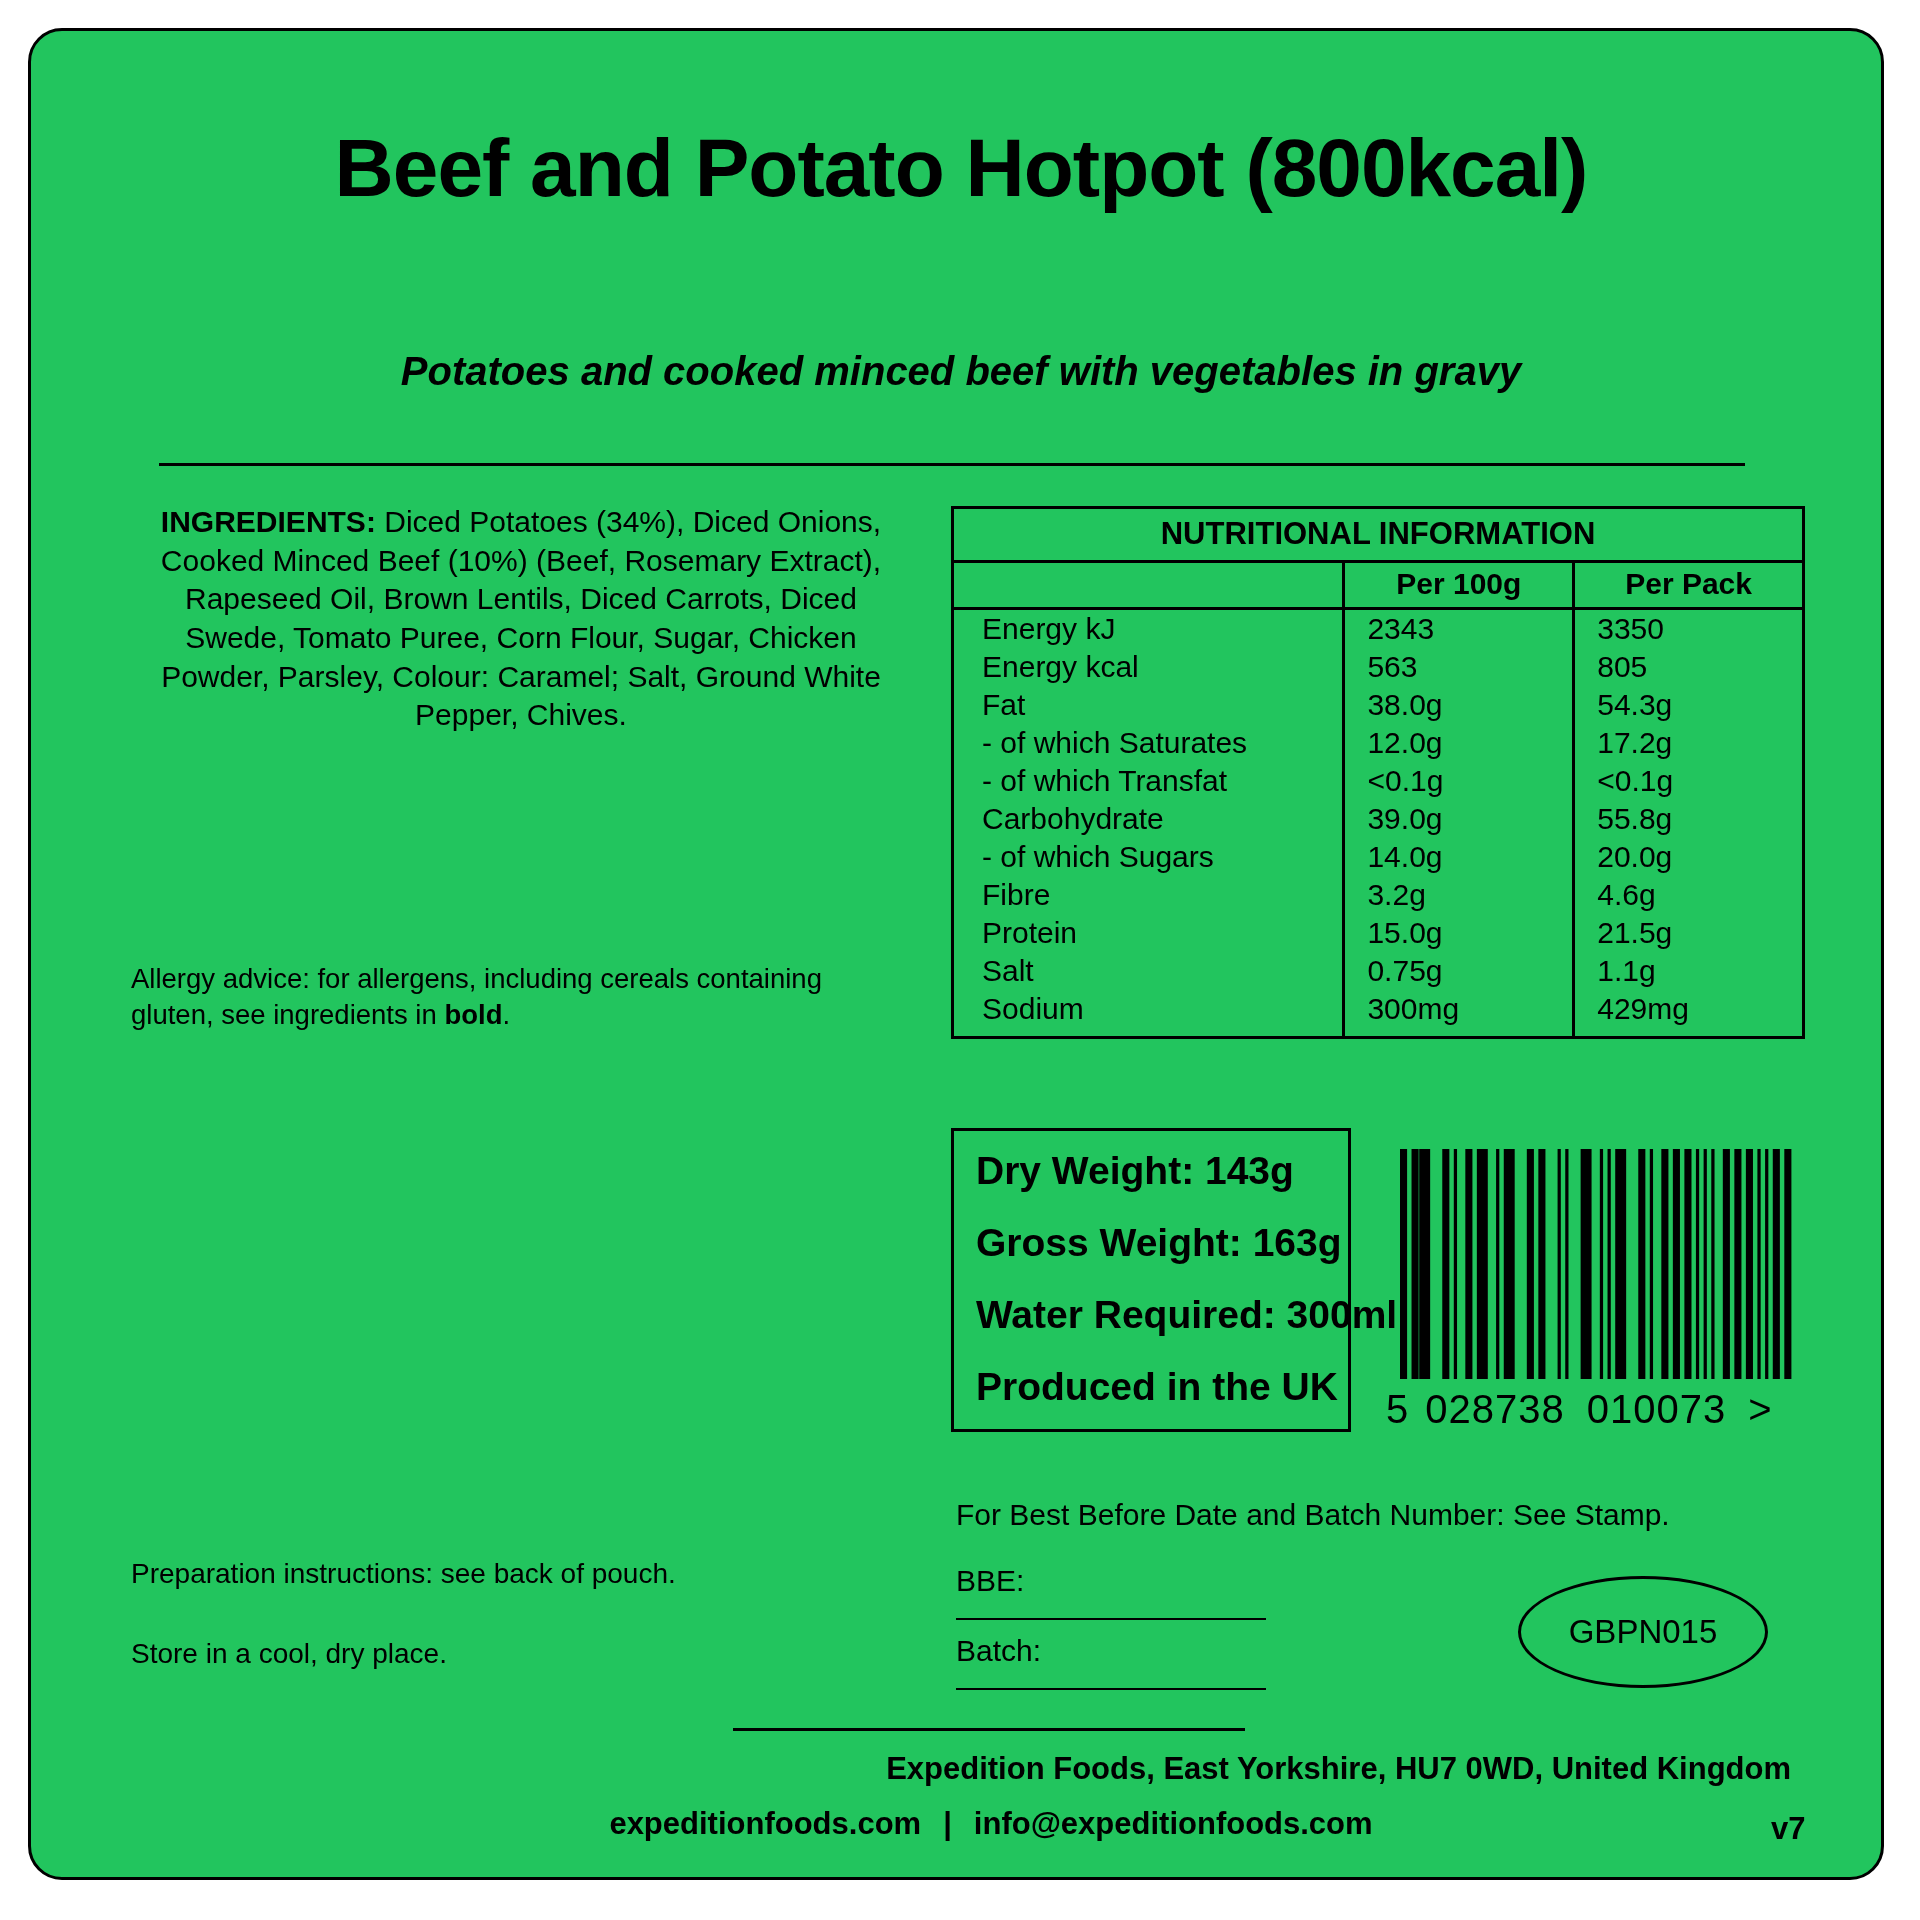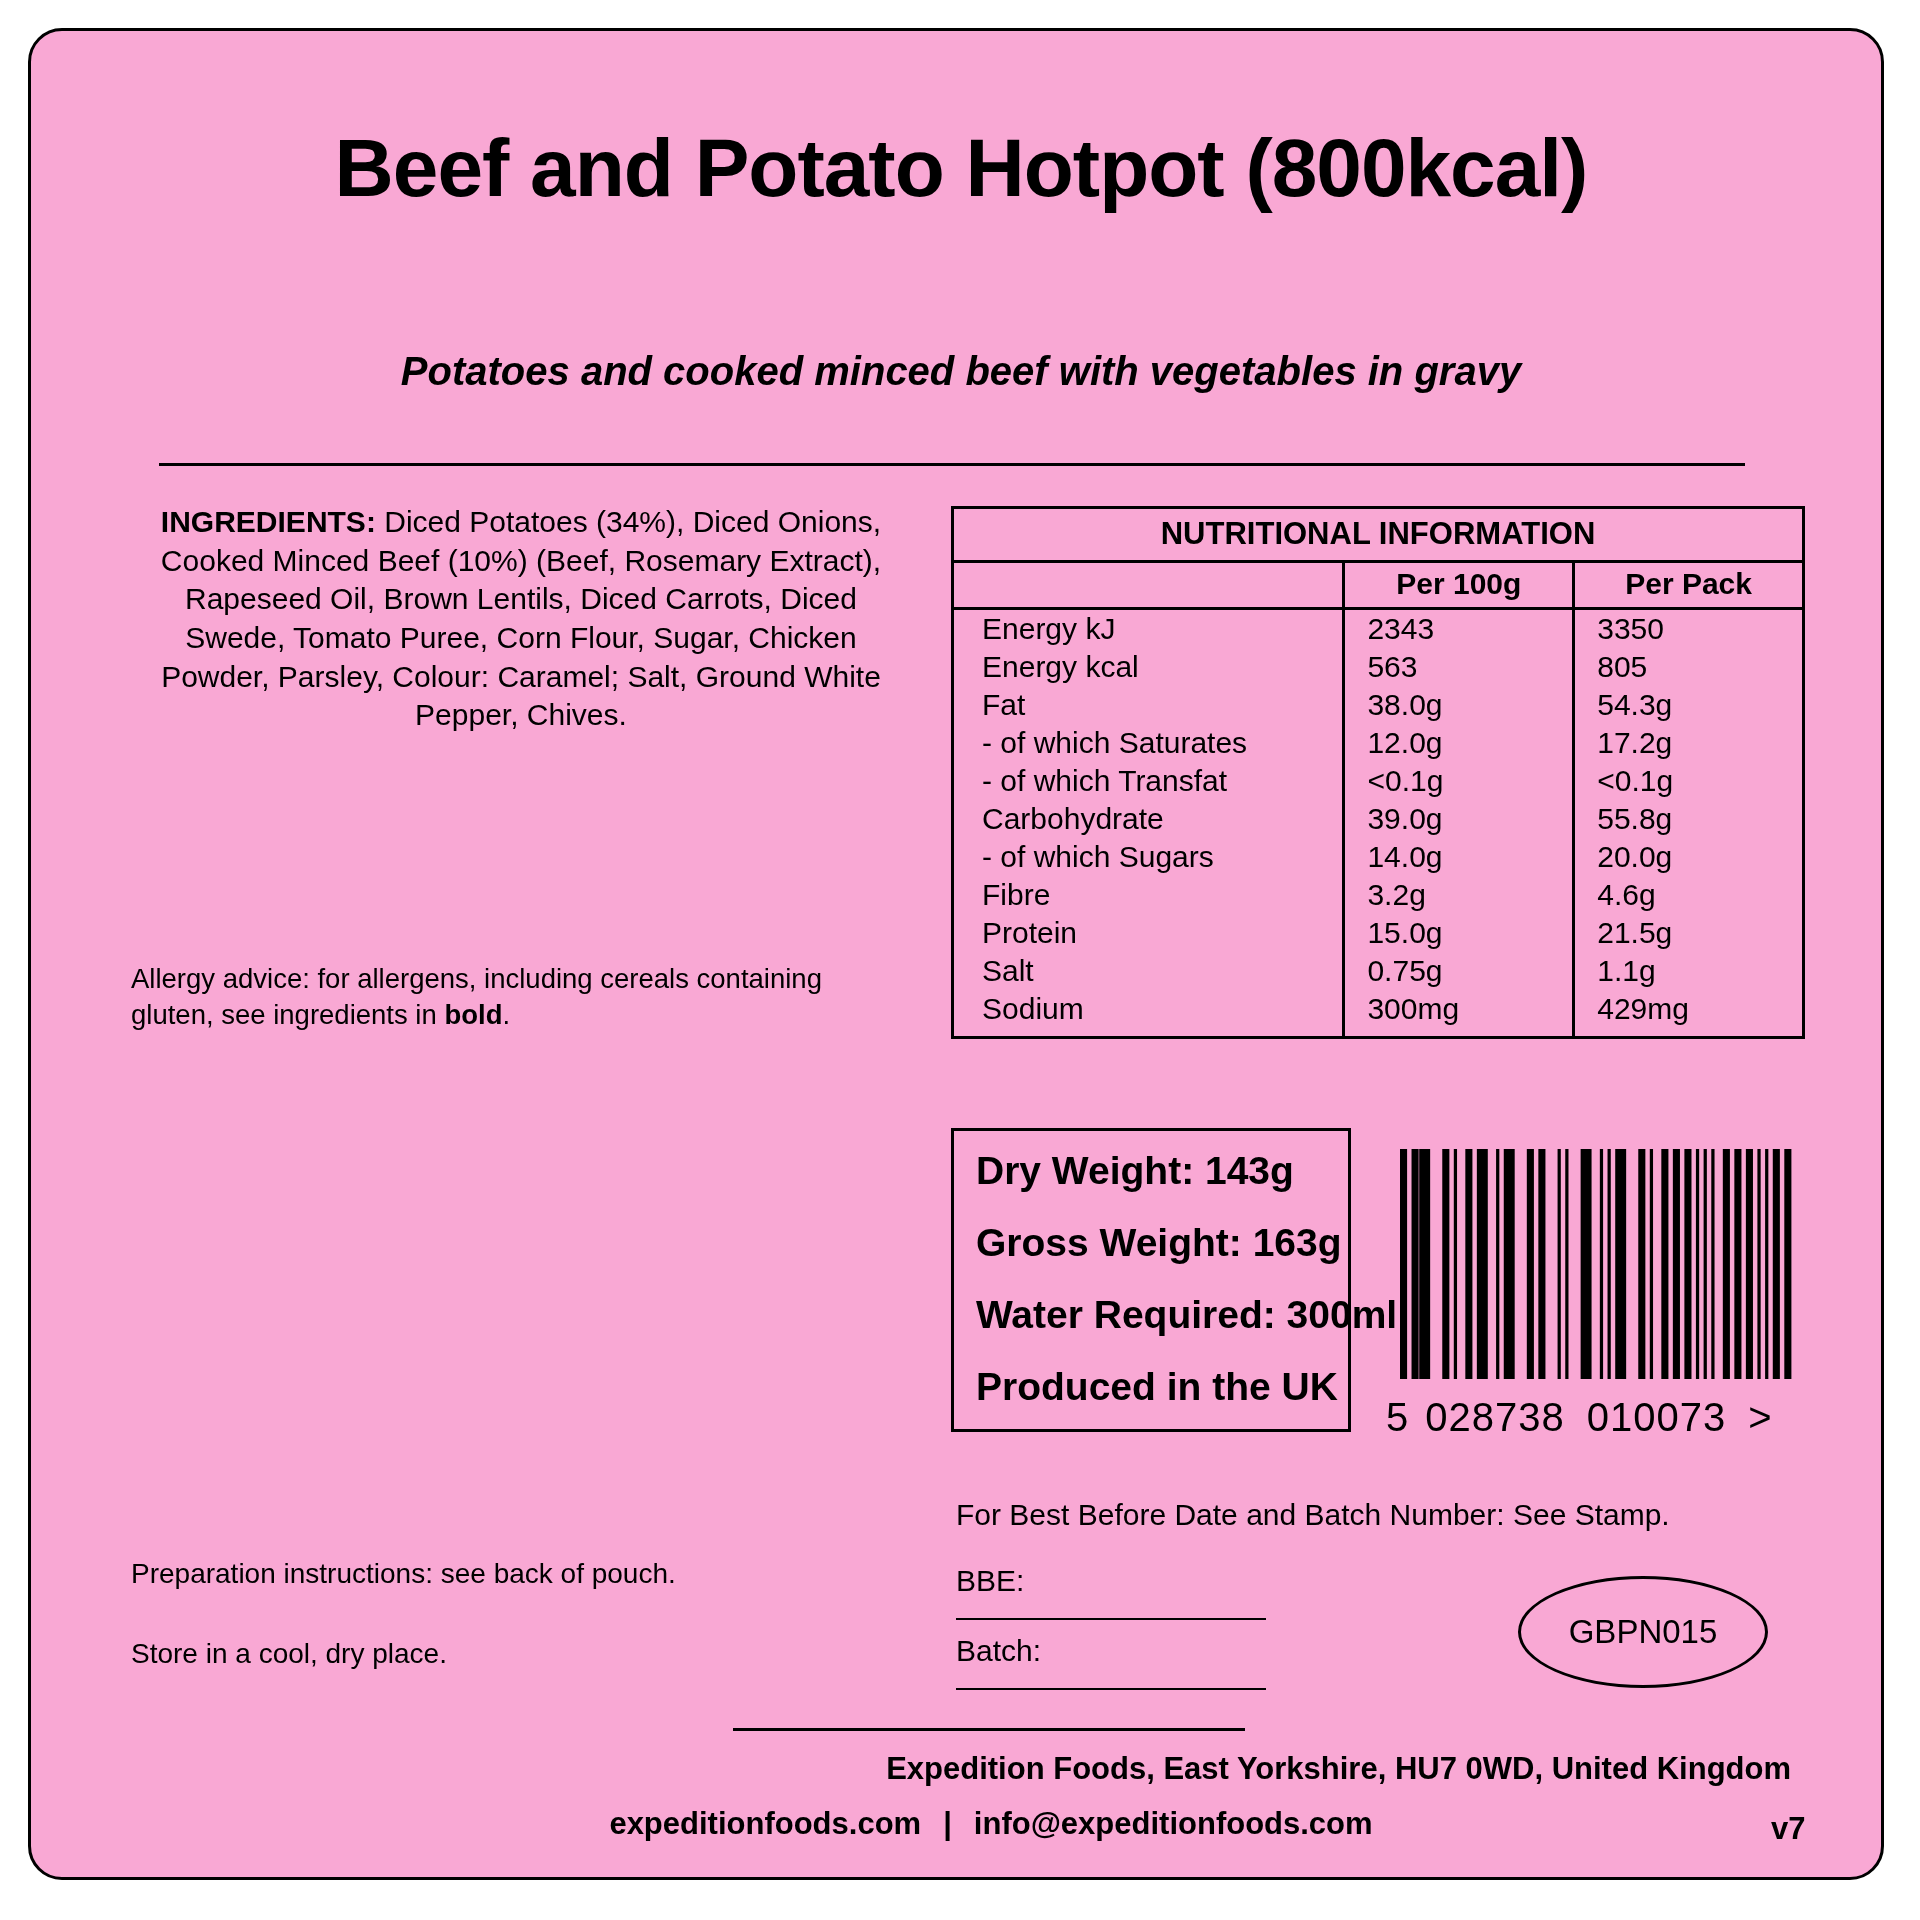--- a/index.html
+++ b/index.html
@@ -16,21 +16,21 @@
   }
   .label {
     position: absolute;
     left: 28px;
     top: 28px;
     width: 1856px;
     height: 1852px;
     box-sizing: border-box;
     border: 3px solid #000;
     border-radius: 34px;
-    background: #f9a8d4;
+    background: #22c55e;
   }
   .inner {
     position: absolute;
     left: 0; top: 0; right: 0; bottom: 0;
   }
   
   .title {
     position: absolute;
     left: 70px;
     top: 94px;
@@ -177,21 +177,21 @@
     width: 420px;
   }
   .bars {
     height: 230px;
     width: 392px;
     margin-left: 14px;
   }
   .bc-digits {
     font-size: 40px;
     letter-spacing: 1px;
-    margin-top: 12px;
+    margin-top: 4px;
     white-space: nowrap;
     font-family: "Liberation Sans", sans-serif;
   }
   .bc-digits .lead { margin-right: 16px; }
   .bc-digits .grp { margin-right: 22px; }
   
   .bbd {
     position: absolute;
     left: 925px;
     top: 1467px;

